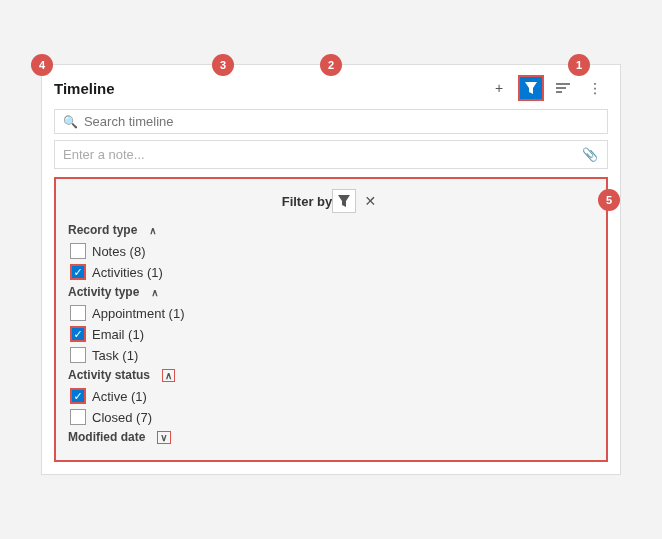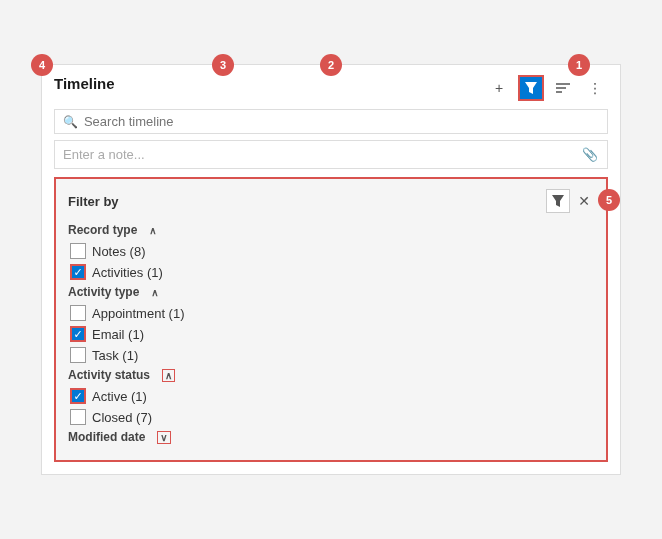--- a/index.html
+++ b/index.html
@@ -16,20 +16,21 @@
     }
     .outer-container {
       width: 580px;
       background: #fff;
       border: 1px solid #ddd;
       padding: 10px 12px 12px;
       position: relative;
     }
     .timeline-header {
       display: flex;
+      align-items: center;
       justify-content: space-between;
       margin-bottom: 8px;
     }
     .timeline-title {
       font-size: 15px;
       font-weight: 600;
       color: #1a1a1a;
     }
     .timeline-icons {
       display: flex;
@@ -91,21 +92,21 @@
       color: #aaa;
     }
     .filter-panel {
       border: 2px solid #d9534f;
       background: #f5f5f5;
       padding: 10px 12px;
       position: relative;
     }
     .filter-panel-header {
       display: flex;
-      justify-content: space-between;
+      justify-content: center;
       align-items: center;
       margin-bottom: 10px;
     }
     .filter-by-label {
       font-weight: 600;
       font-size: 13px;
       color: #333;
     }
     .filter-panel-actions {
       display: flex;

